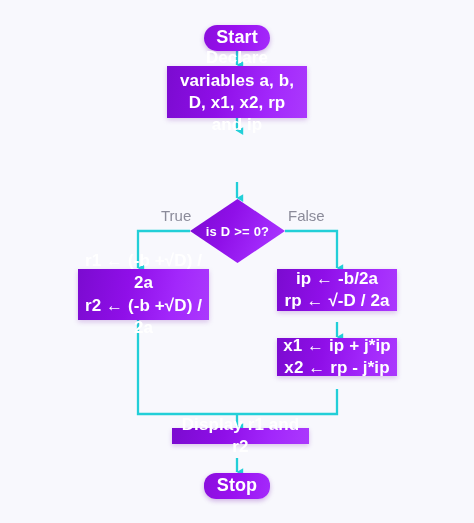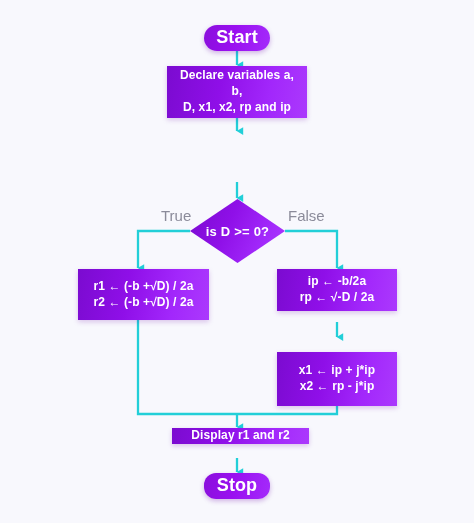--- a/index.html
+++ b/index.html
@@ -35,21 +35,21 @@
     z-index: 3;
   }
   .terminal {
     background: linear-gradient(100deg, #8a0fdc 0%, #9a0ff0 45%, #a42bfb 100%);
     border-radius: 999px;
     font-size: 18px;
     box-shadow: 0 2px 5px rgba(110,10,170,0.30);
   }
   .process {
     background: linear-gradient(100deg, #7b0bd0 0%, #8f0fe8 38%, #a227fb 72%, #ab39fd 100%);
-    font-size: 12px;
+    font-size: 17px;
     box-shadow: 0 2px 5px rgba(110,10,170,0.22);
   }
   .process .txt { padding: 0 6px; }
   .decision-wrap {
     position: absolute;
     z-index: 3;
   }
   .decision-shape {
     position: absolute;
     left: 0; top: 0;
@@ -132,21 +132,21 @@
     </span>
   </div>
 
   <div class="node process" style="left:277px; top:269px; width:120px; height:42px;">
     <span class="txt">
       <span class="ln2">ip ← -b/2a</span>
       <span class="ln2">rp ← √-D / 2a</span>
     </span>
   </div>
 
-  <div class="node process" style="left:277px; top:352px; width:120px; height:54px;">
+  <div class="node process" style="left:277px; top:338px; width:120px; height:38px;">
     <span class="txt">
       <span class="ln2">x1 ← ip + j*ip</span>
       <span class="ln2">x2 ← rp - j*ip</span>
     </span>
   </div>
 
   <div class="node process" style="left:172px; top:428px; width:137px; height:16px;">
     <span class="txt">Display r1 and r2</span>
   </div>
 

